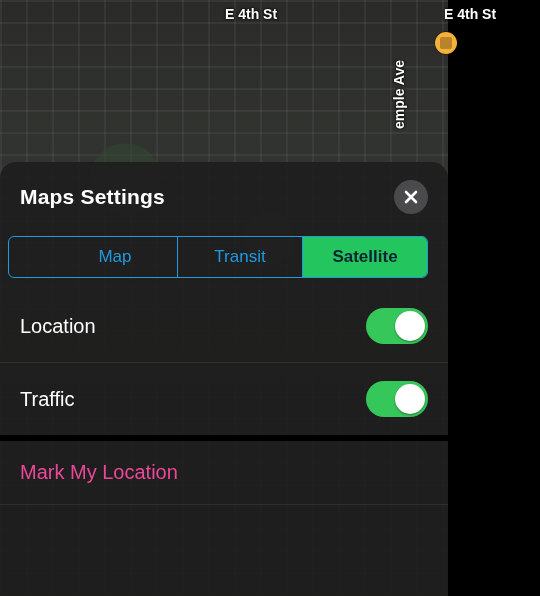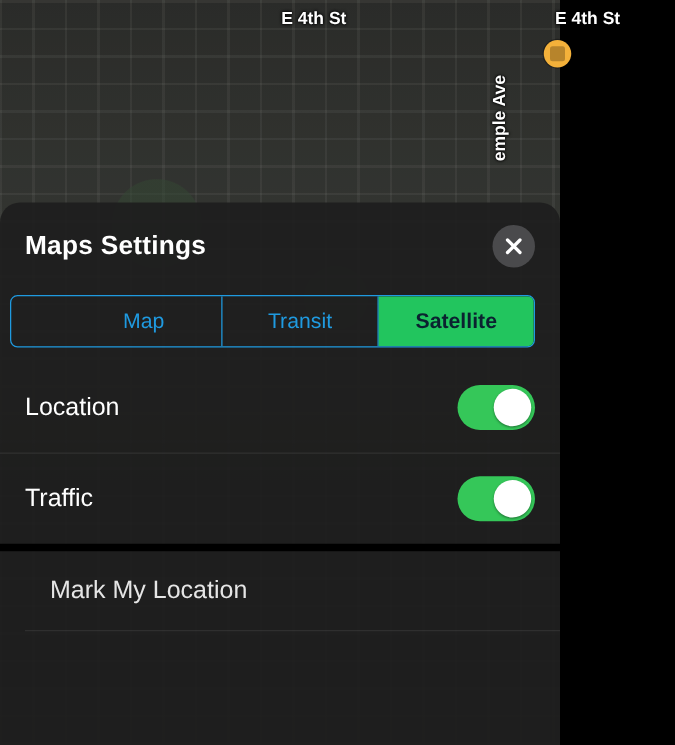--- a/index.html
+++ b/index.html
@@ -71,21 +71,21 @@
   .segmented .seg:last-child { border-right: none; }
   .segmented .seg.selected { background: #22c55e; color: #0b2230; font-weight: 600; }
 
   
   .row {
     display:flex; align-items:center; justify-content:space-between;
     padding: 18px 20px; font-size: 20px; color: #fff;
     border-bottom: 1px solid rgba(255,255,255,0.08);
   }
   .row.no-border { border-bottom: none; }
-  .row.link { color: #e5e5e5; padding: 20px 20px; margin-left: 20px; }
+  .row.link { color: #ec4899; padding: 20px 20px; }
   .section-gap { height: 6px; background: #000; }
 
   
   .toggle {
     width: 62px; height: 36px; border-radius: 20px; position: relative;
     background: #35c759; cursor: pointer;
   }
   .toggle .knob {
     position:absolute; top:3px; right:3px; width:30px; height:30px; border-radius:50%;
     background:#fff; box-shadow: 0 1px 2px rgba(0,0,0,0.4);

